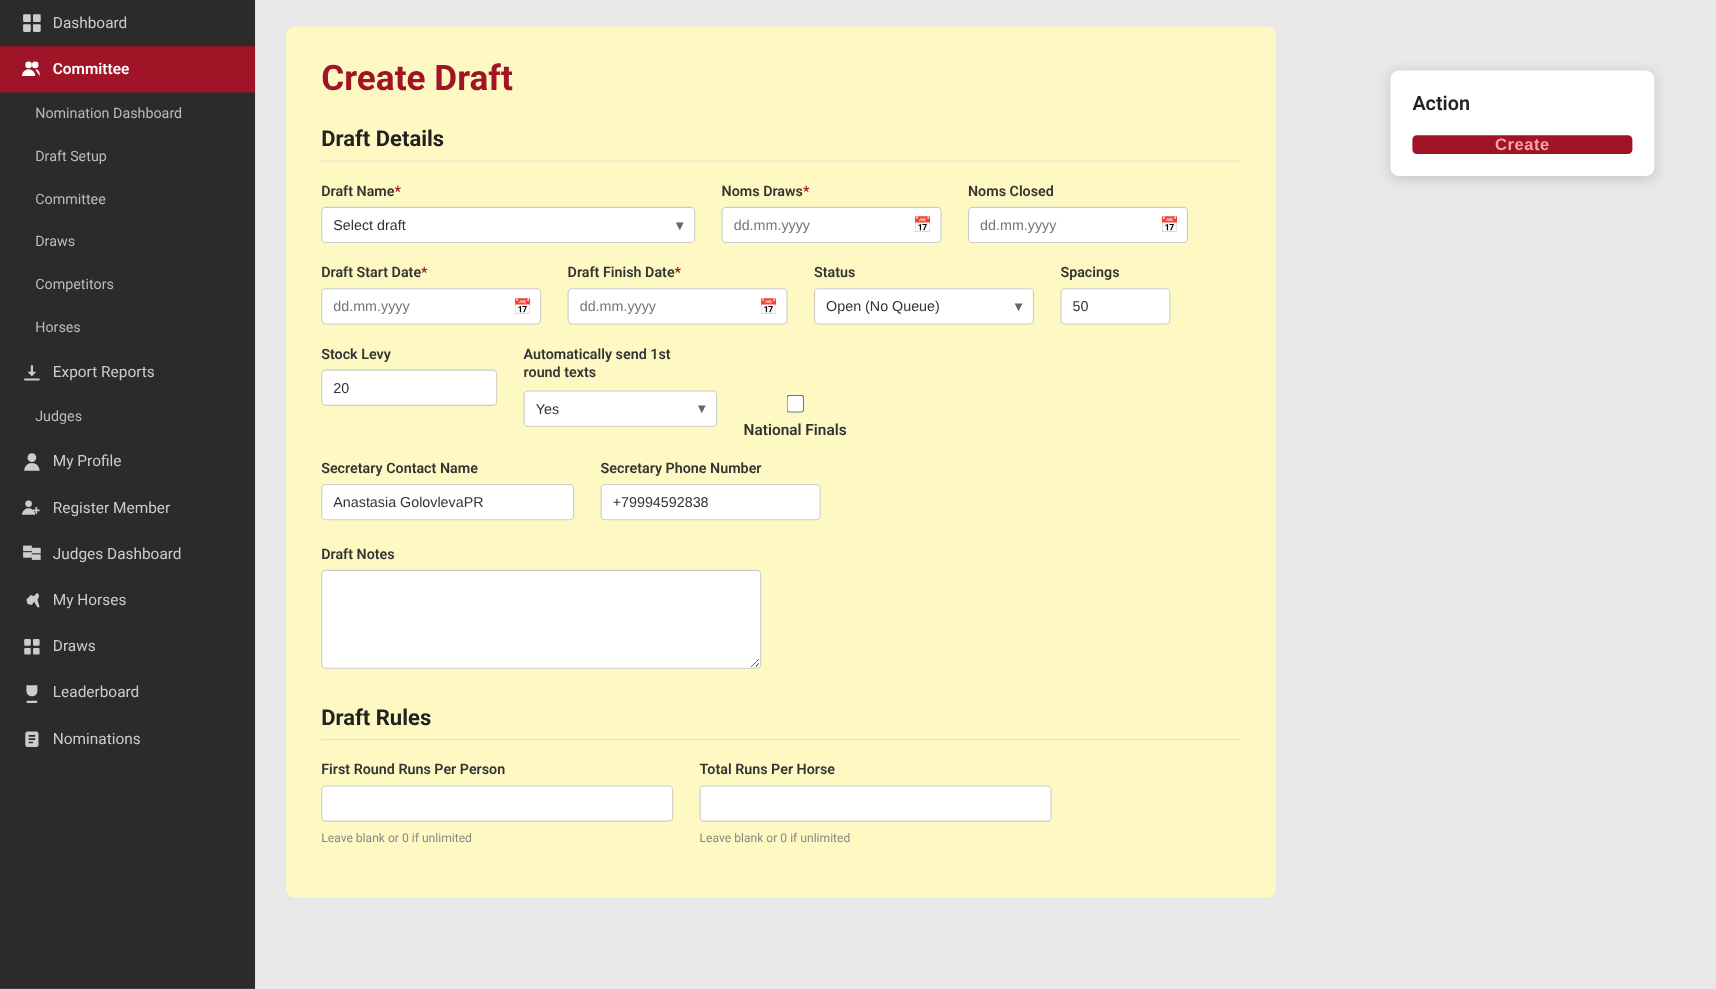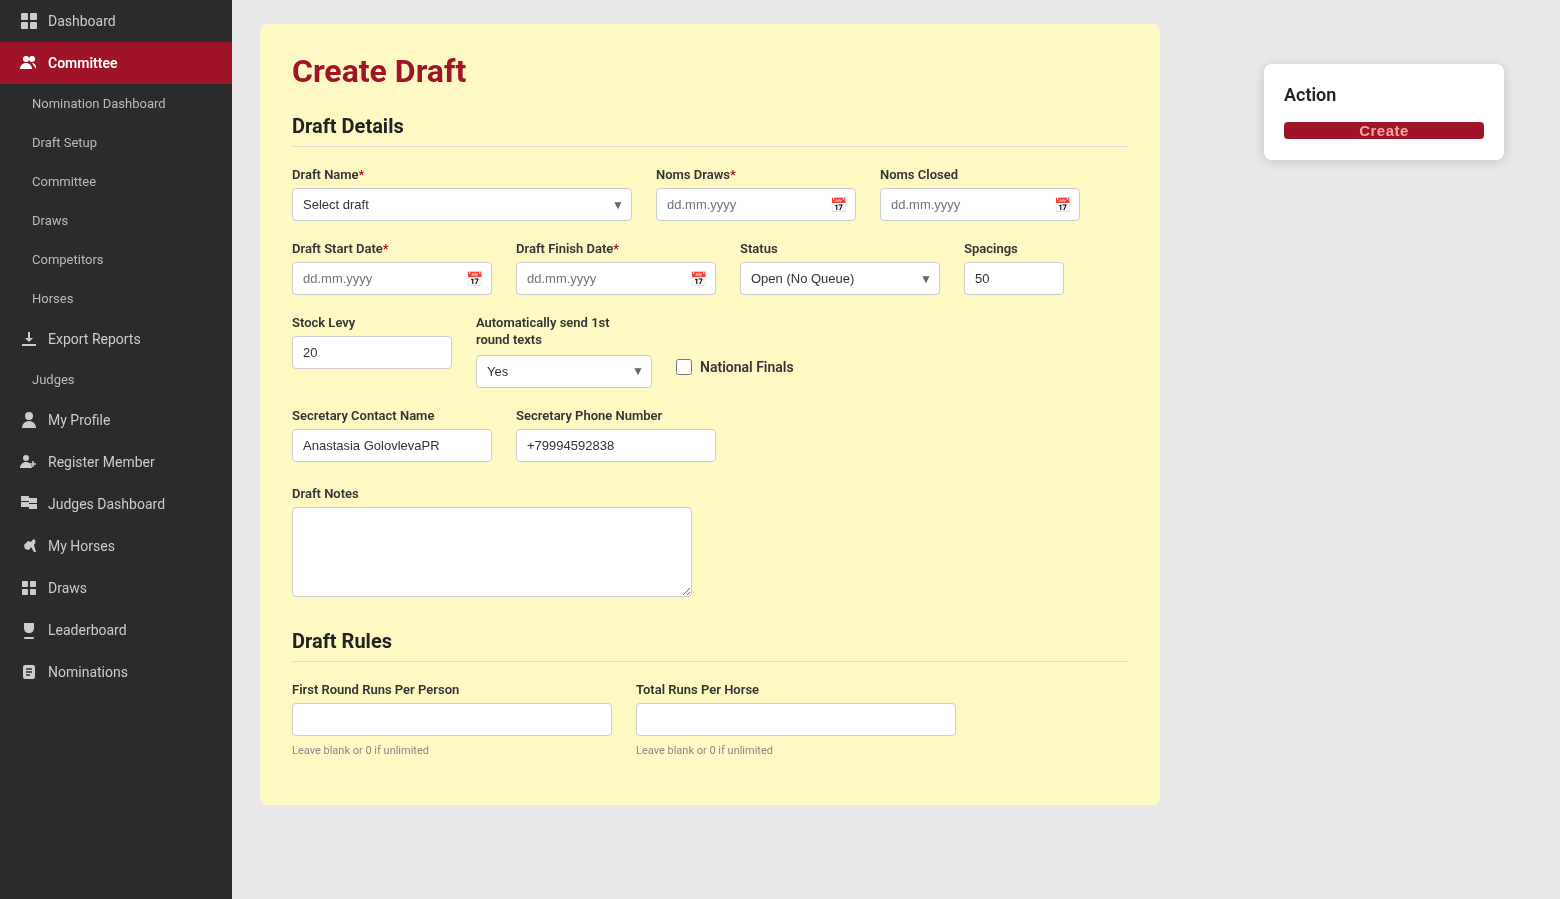--- a/index.html
+++ b/index.html
@@ -134,20 +134,21 @@
       pointer-events: none;
       color: #666;
       font-size: 12px;
     }
 
     .checkbox-row {
       display: flex;
       align-items: center;
       gap: 8px;
       margin-top: 8px;
+      flex-direction: column;
     }
     .checkbox-row input[type="checkbox"] {
       width: 16px;
       height: 16px;
       cursor: pointer;
     }
     .checkbox-row label {
       font-size: 14px;
       font-weight: 600;
       color: #333;
@@ -443,21 +444,21 @@
           <div class="checkbox-row">
             <input type="checkbox" id="national-finals" style="">
             <label for="national-finals">National Finals</label>
           </div>
         </div>
       </div>
 
       <div class="form-row">
         <div class="form-group">
           <label>Secretary Contact Name</label>
-          <input type="text" class="form-control" style="width: 200px;" value="Anastasia GolovlevaPR">
+          <input type="text" class="form-control" style="width: 230px;" value="Anastasia GolovlevaPR">
         </div>
 
         <div class="form-group">
           <label>Secretary Phone Number</label>
           <input type="text" class="form-control" style="width: 200px;" value="+79994592838">
         </div>
 
         <div class="form-group">
           <label>Draft Notes</label>
           <textarea class="form-control" style=""></textarea>

